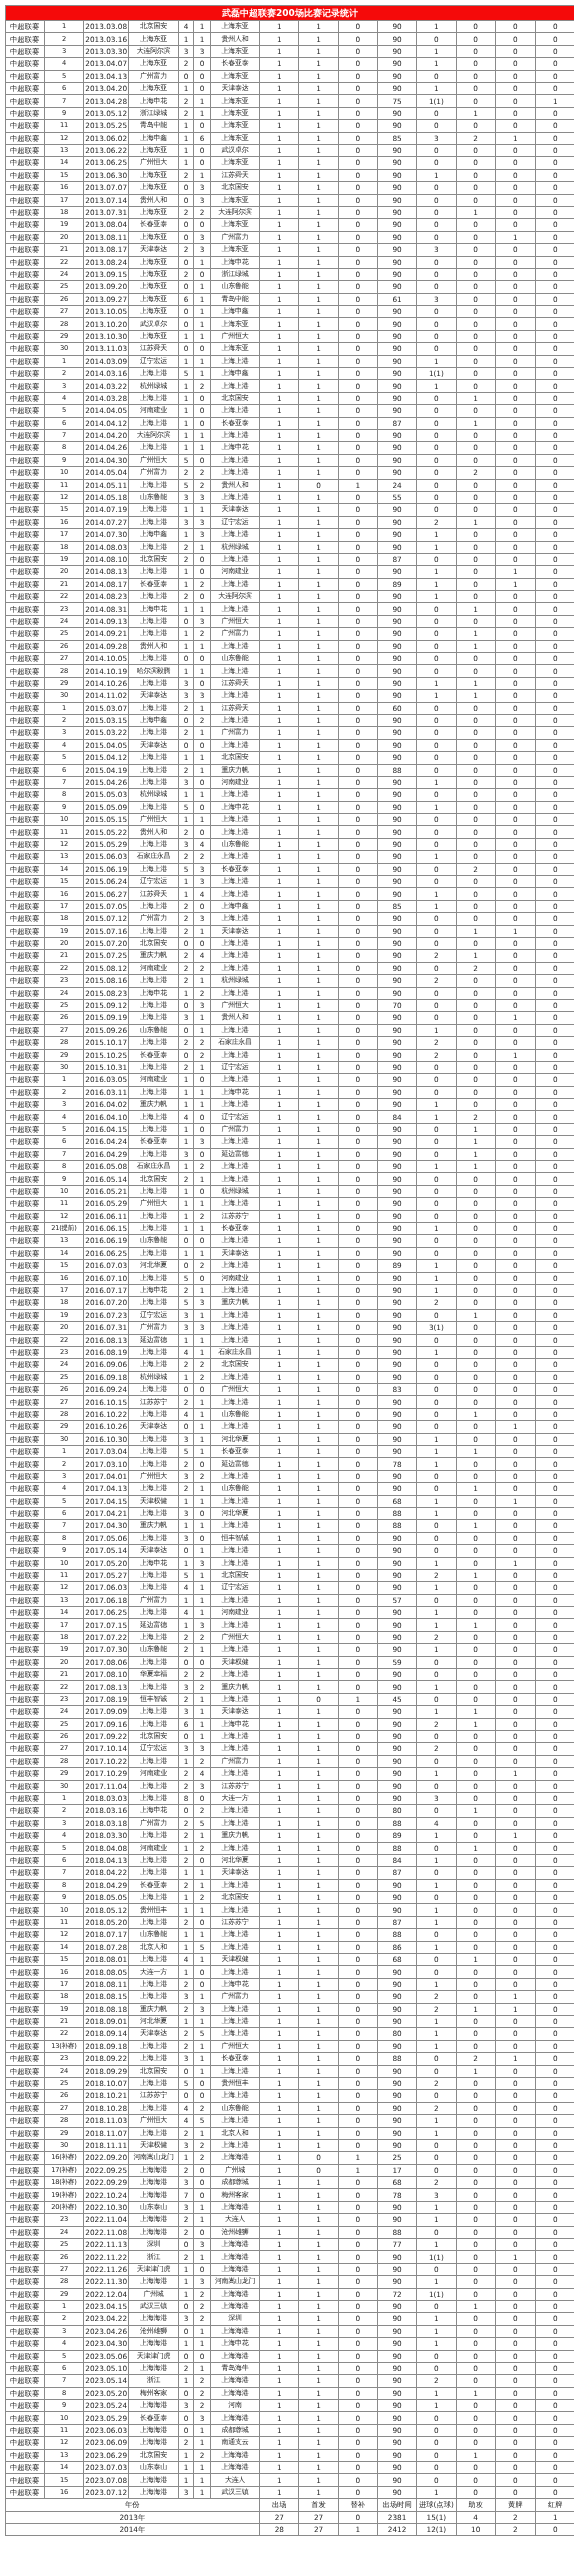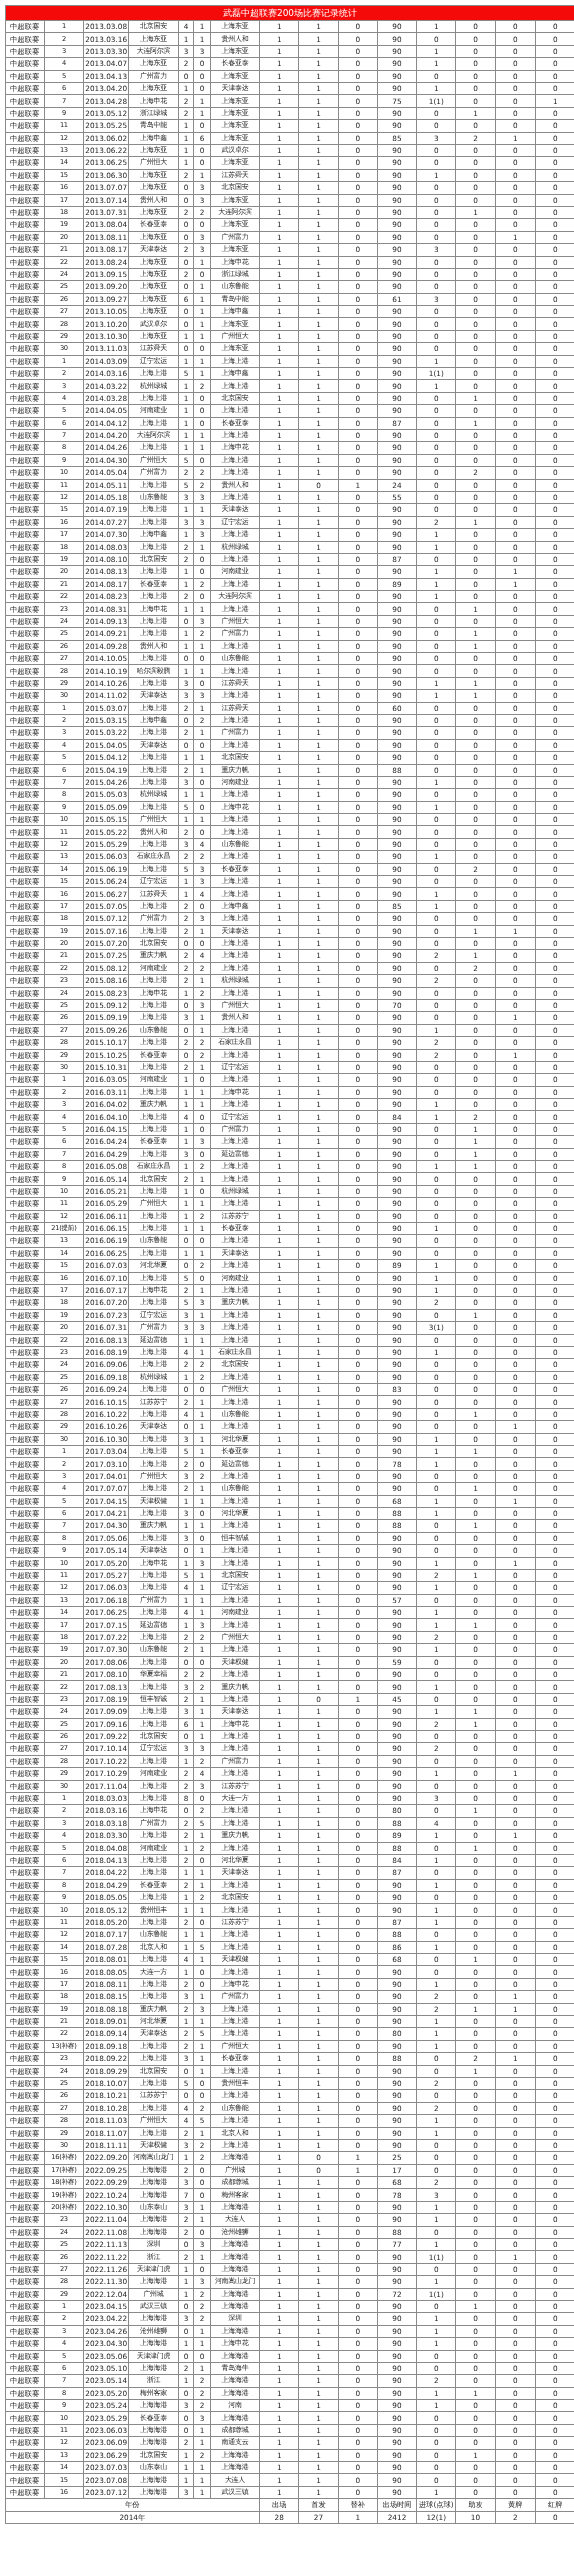--- a/index.html
+++ b/index.html
@@ -1,20 +1,20 @@
 <!DOCTYPE html>
 <html style="font-size:9px"><head>
 <meta charset="utf-8">
 <style>
   html, body { margin: 0; padding: 0; background: #ffffff; }
   body { width: 575px; font-family: "DejaVu Sans", "Liberation Sans", sans-serif; color: #222; }
   .wrap { padding: 4.5px 4.5px 0 4.5px; }
   table { border-collapse: collapse; width: 571px; table-layout: fixed; font-size: 7.3px; }
   td, th { border: 0.6px solid #8a8a8a; text-align: center; padding: 0; height: 11.4px; line-height: 11.2px; font-weight: normal; white-space: nowrap; overflow: hidden; }
-  .title-cell { background: #f50a0a; color: #fff; font-size: 9px; font-weight: normal; height: 14.6px; line-height: 14.6px; margin-left: 12px; }
+  .title-cell { background: #f50a0a; color: #fff; font-size: 9px; font-weight: bold; height: 14.6px; line-height: 14.6px; margin-left: 12px; }
   tbody tr { border-bottom: 1.1px solid #8a8a8a; }
   .round { font-size: 6.7px; letter-spacing: -0.3px; }
   .team { font-size: 7px; letter-spacing: -0.3px; }
 </style>
 </head>
 <body>
 
 <div class="wrap">
   <table>
     <colgroup>
@@ -2042,21 +2042,21 @@
           <td>0</td>
           <td>90</td>
           <td>0</td>
           <td>0</td>
           <td>0</td>
           <td>0</td>
         </tr>
         <tr>
           <td>中超联赛</td>
           <td class="round">4</td>
-          <td>2017.07.07</td>
+          <td>2017.04.13</td>
           <td class="team">上海上港</td>
           <td>2</td>
           <td>1</td>
           <td class="team">山东鲁能</td>
           <td>1</td>
           <td>1</td>
           <td>0</td>
           <td>90</td>
           <td>0</td>
           <td>1</td>
@@ -3447,20 +3447,31 @@
           <td>出场</td>
           <td>首发</td>
           <td>替补</td>
           <td>出场时间</td>
           <td>进球(点球)</td>
           <td>助攻</td>
           <td>黄牌</td>
           <td>红牌</td>
         </tr>
         <tr>
+          <td colspan="7">2013年</td>
+          <td>27</td>
+          <td>27</td>
+          <td>0</td>
+          <td>2381</td>
+          <td>15(1)</td>
+          <td>4</td>
+          <td>2</td>
+          <td>1</td>
+        </tr>
+        <tr>
           <td colspan="7">2014年</td>
           <td>28</td>
           <td>27</td>
           <td>1</td>
           <td>2412</td>
           <td>12(1)</td>
           <td>10</td>
           <td>2</td>
           <td>0</td>
         </tr>

